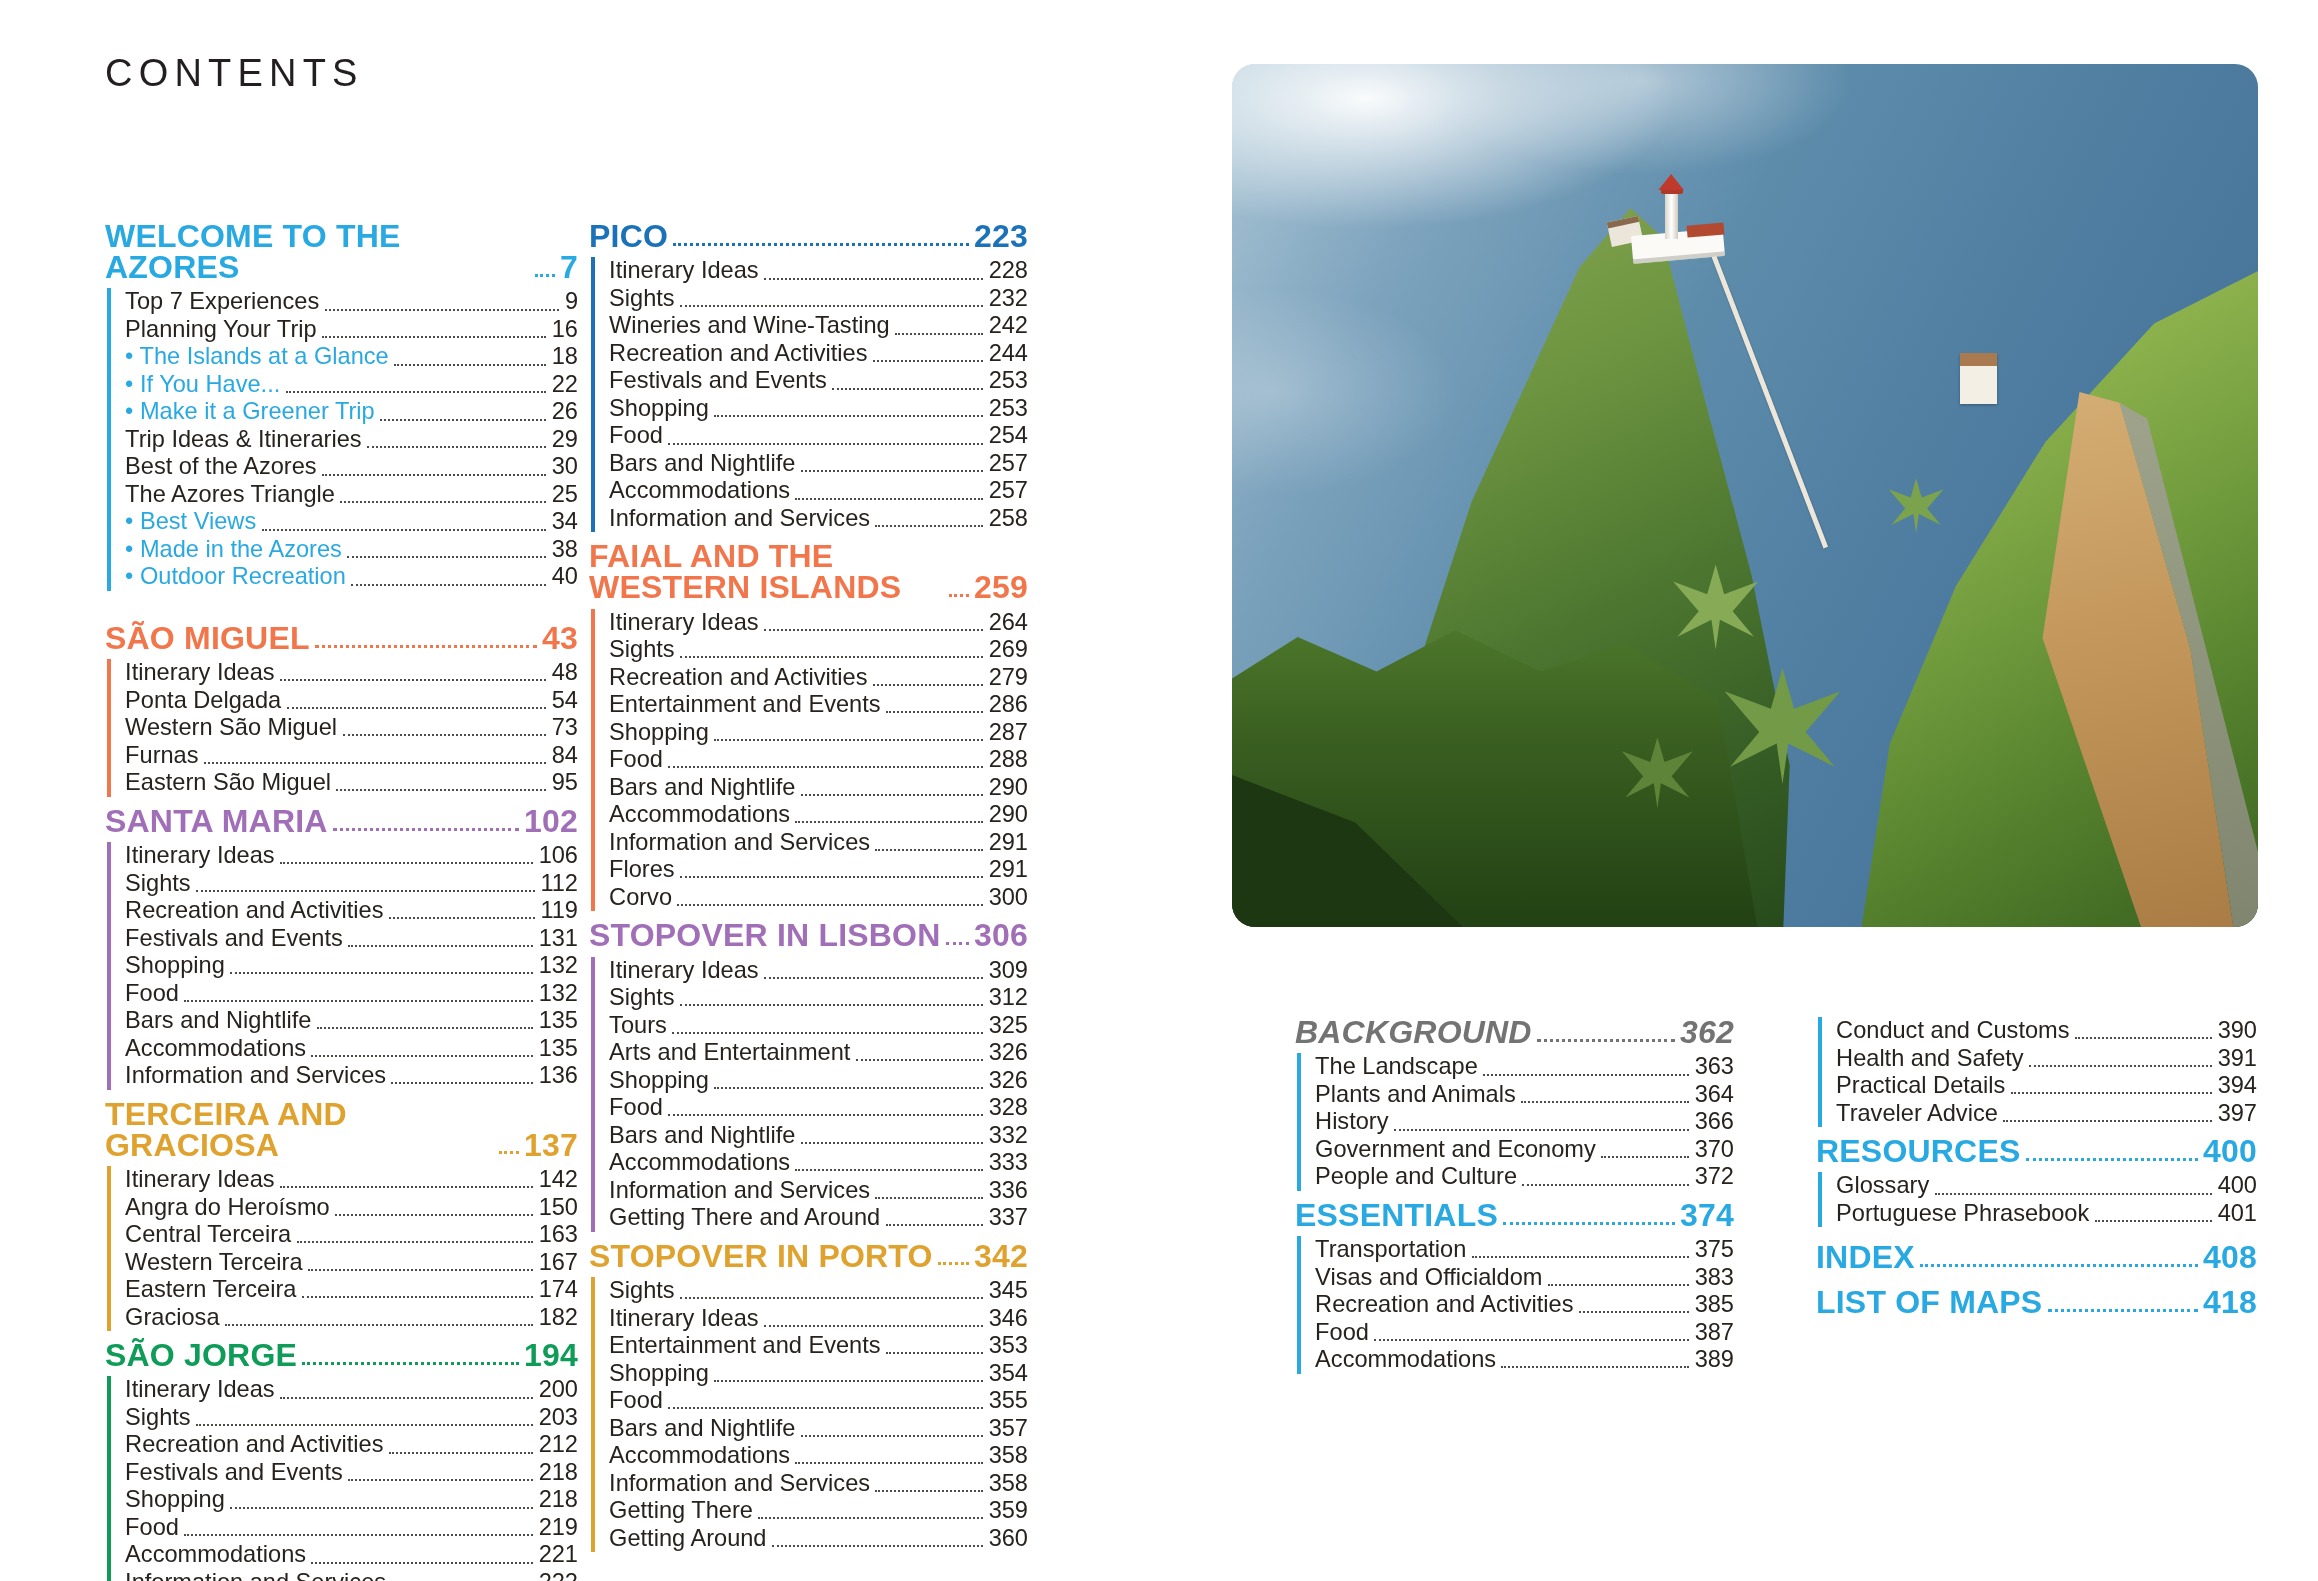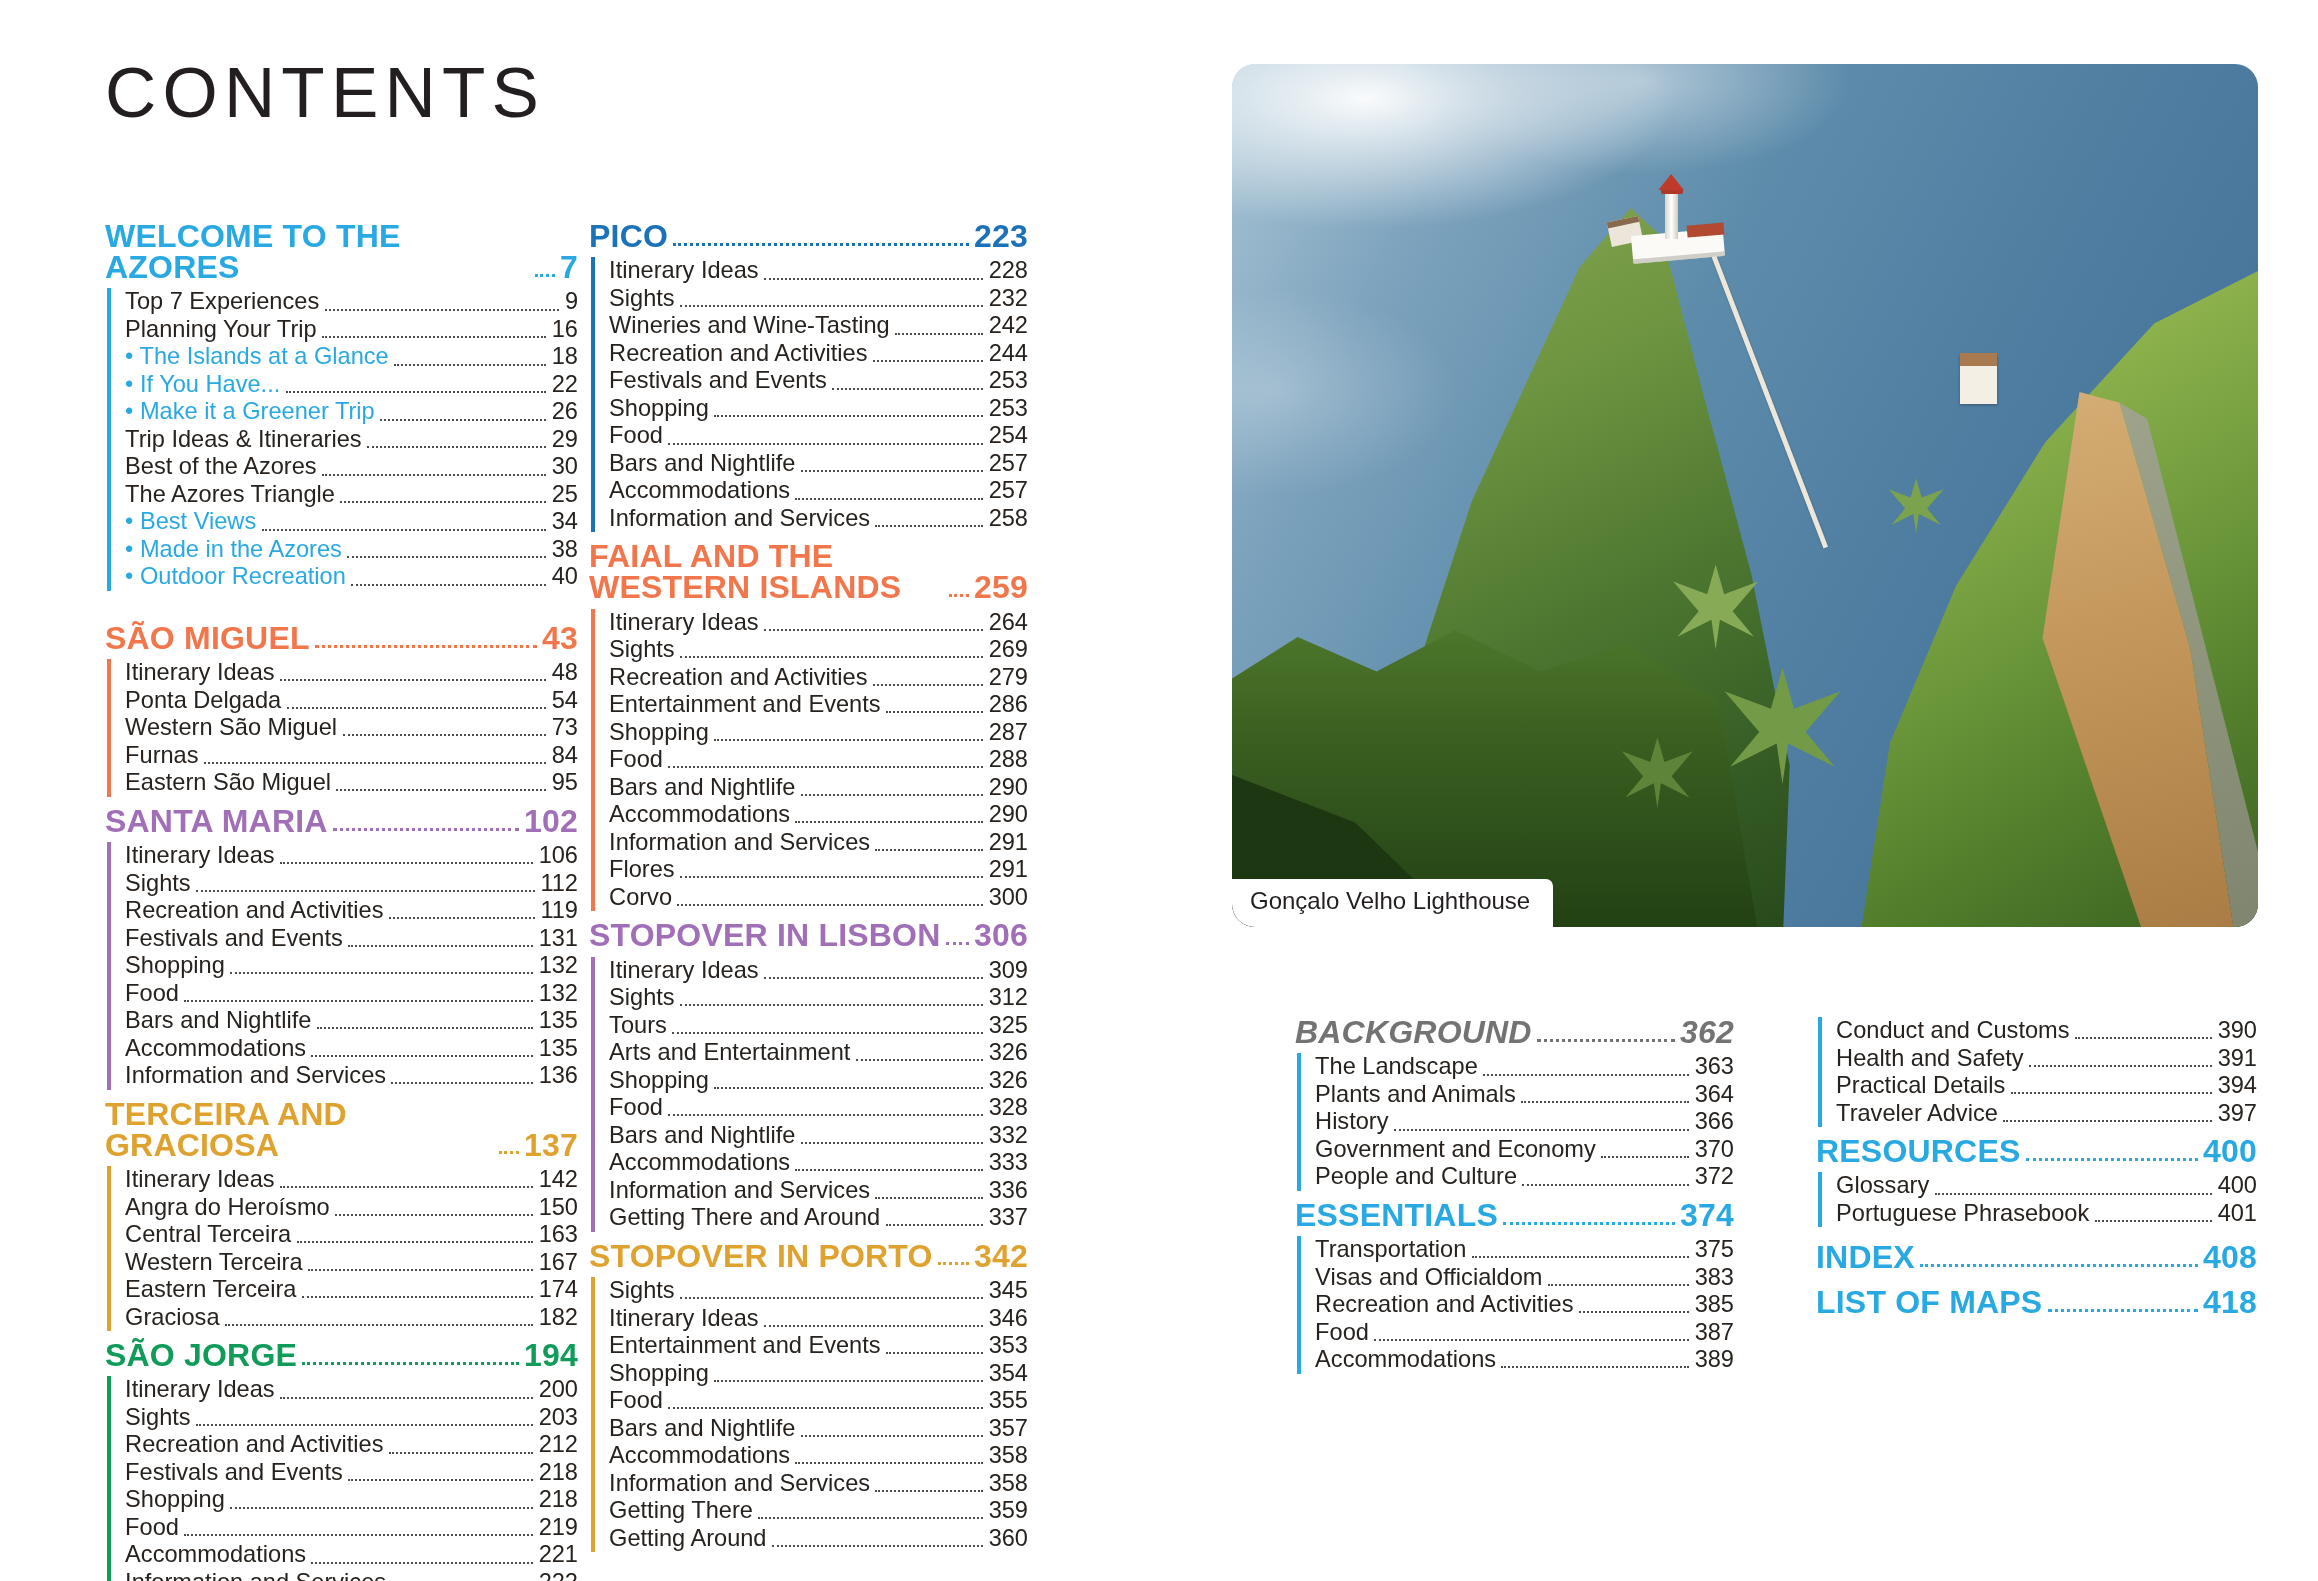--- a/index.html
+++ b/index.html
@@ -1,19 +1,19 @@
 <!DOCTYPE html>
 <html style="font-size:14.3px"><head>
 <meta charset="utf-8">
 <style>
   html,body{margin:0;padding:0;background:#ffffff;}
   .canvas{position:relative;width:2319px;height:1581px;background:#ffffff;overflow:hidden;
           font-family:"Liberation Sans",sans-serif;color:#27221E;}
 
-  .page-title{position:absolute;left:105px;top:52px;font-size:71px;font-weight:400;
+  .page-title{position:absolute;left:105px;top:52px;font-size:38px;font-weight:400;
               letter-spacing:6.2px;color:#231F20;}
 
   
   .toc-col{position:absolute;top:221px;}
   #toc-col-1{left:105px;width:473px;}
   #toc-col-2{left:589px;width:439px;}
   #toc-col-3{left:1295px;width:439px;top:1017px;}
   #toc-col-4{left:1780px;width:441px;top:1017px;margin-left:36px;}
 
   .sec{margin-bottom:9px;}
@@ -719,17 +719,16 @@
       <div class="lh-roof"></div>
       <div class="lh-tower"></div>
       <div class="lh-gallery"></div>
       <div class="lh-cap"></div>
     </div>
     <div class="hut"></div>
     <div class="agave a1"></div>
     <div class="agave a2"></div>
     <div class="agave a3"></div>
     <div class="agave a4"></div>
-    <div class="photo-caption">Gonçalo Velho Lighthouse</div>
   </div>
 
 </div>
 
 
 </body></html>

